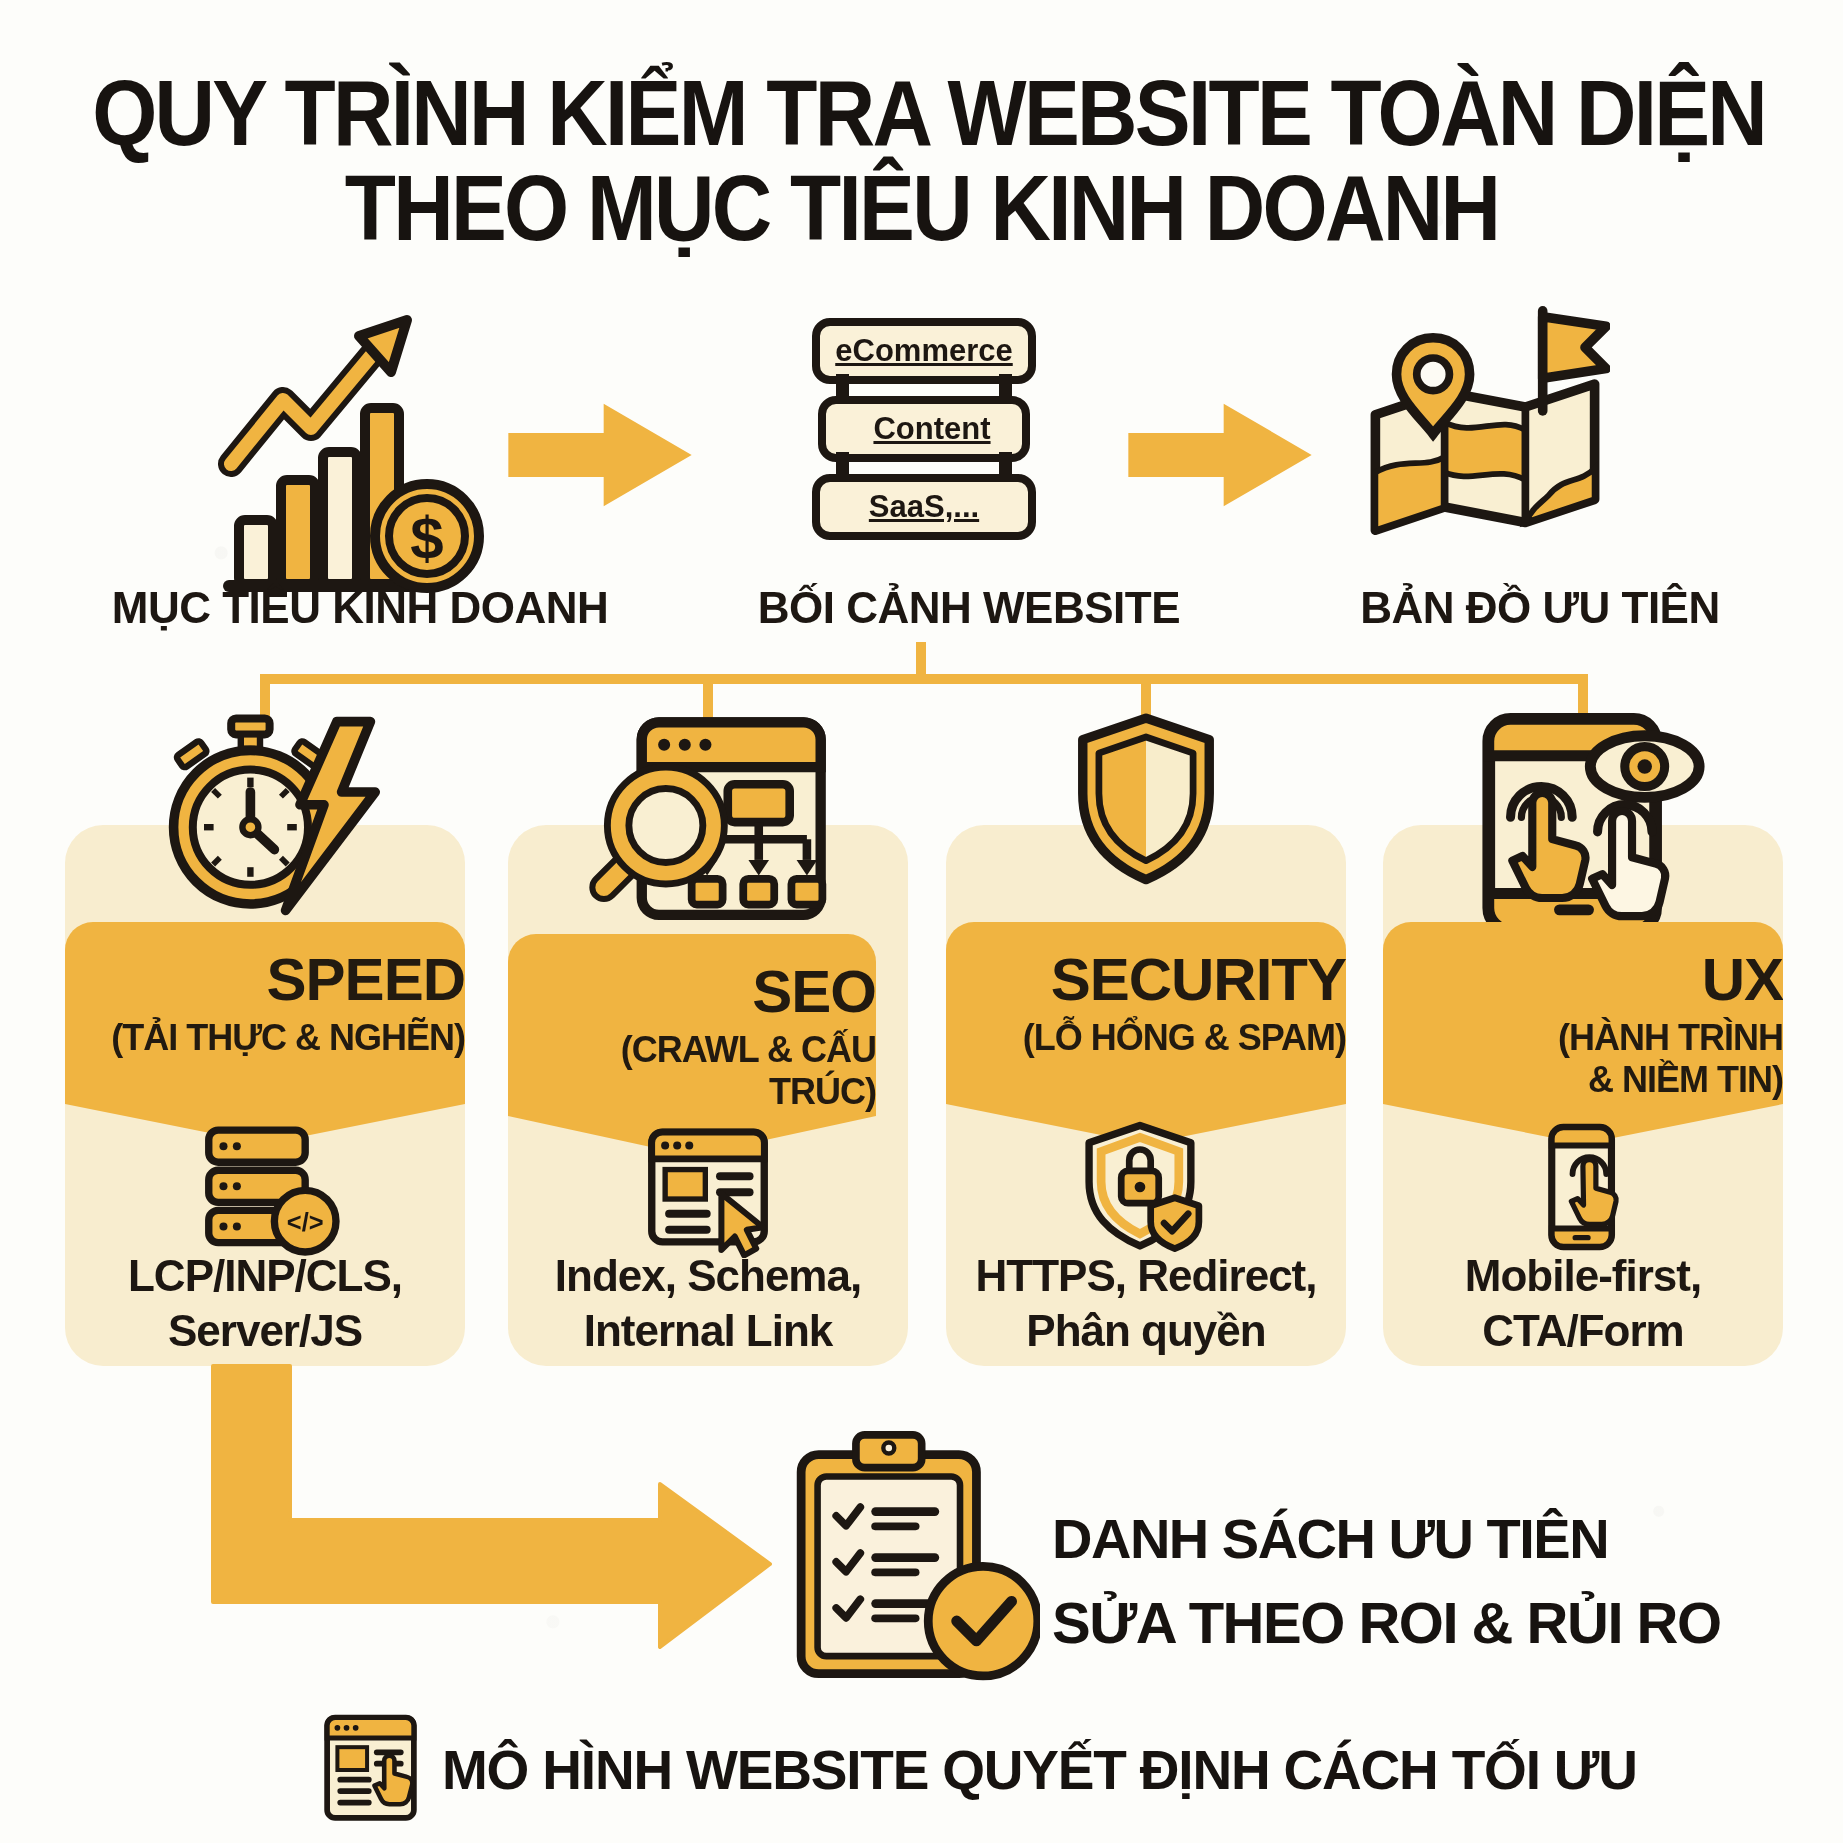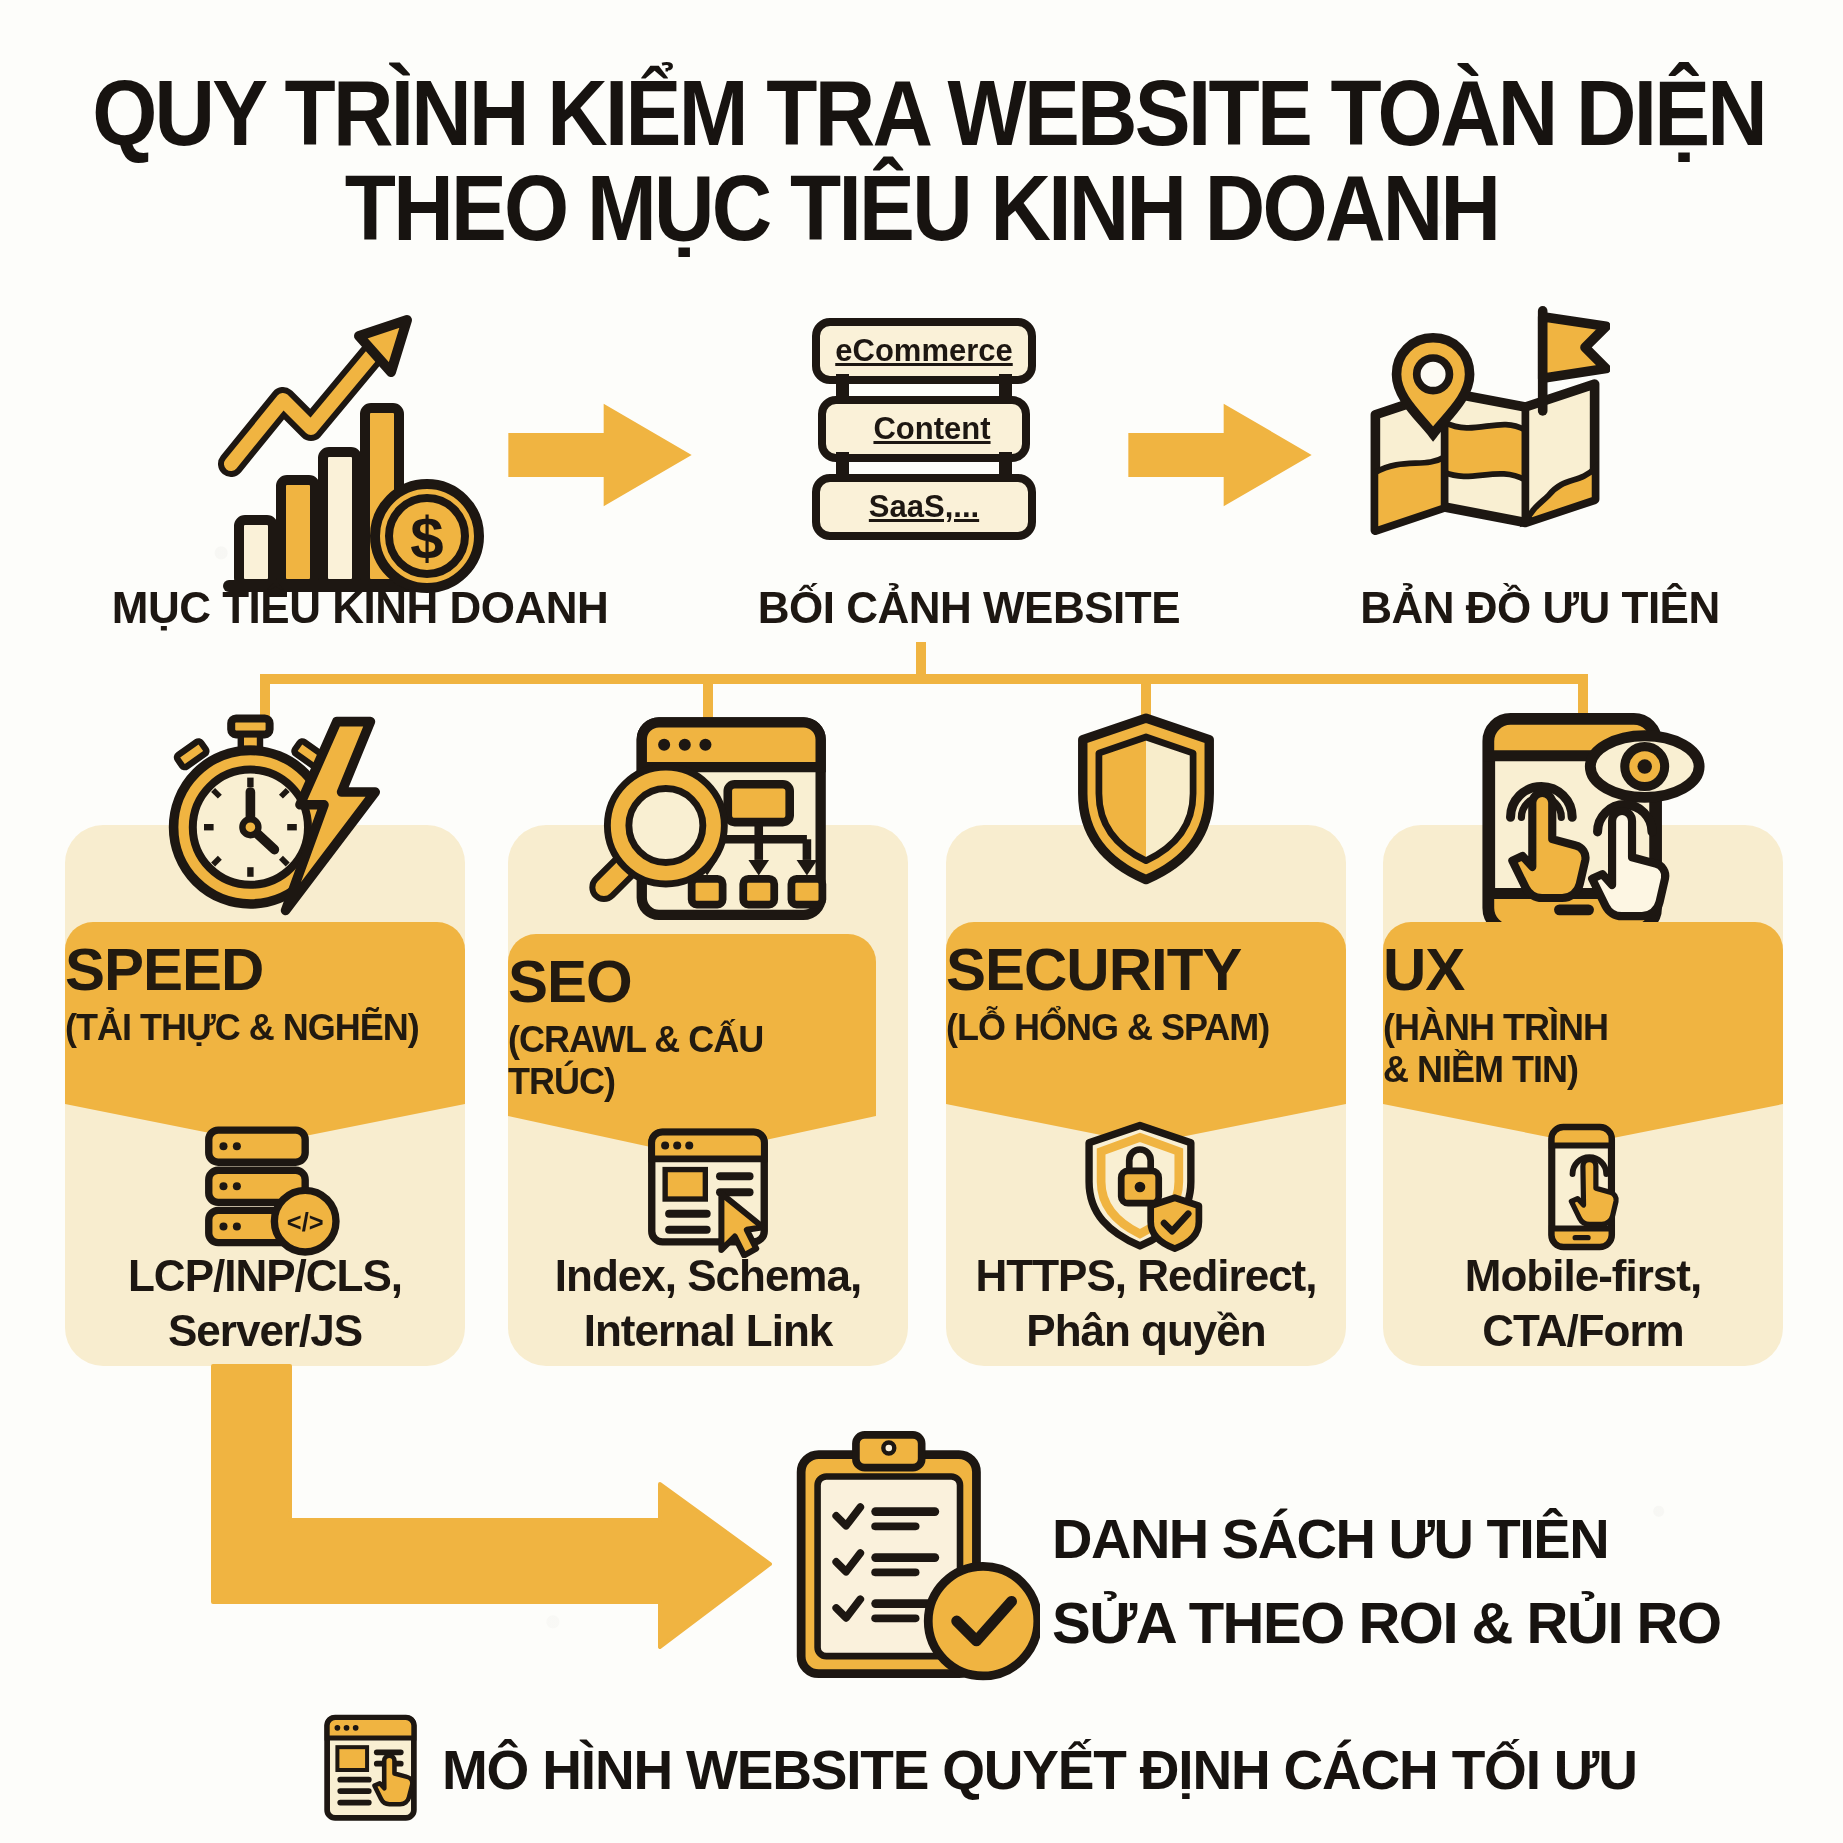--- a/index.html
+++ b/index.html
@@ -14,21 +14,21 @@
       radial-gradient(circle at 30% 88%, rgba(70,65,55,.025) 0 6px, transparent 7px);
   }
   .abs{position:absolute;}
   .ttl{font-weight:700;font-size:93px;line-height:1.02;letter-spacing:-3px;color:#171310;
        text-align:center;transform:scaleX(.90);transform-origin:50% 50%;white-space:nowrap;}
   .step-label{font-weight:700;font-size:44px;letter-spacing:-.5px;text-align:center;color:#1D1712;white-space:nowrap;}
   .gold{background:#F0B441;}
   .card{background:#F8EDCF;border-radius:38px;}
   .banner{background:#F0B441;border-radius:28px;
     clip-path:polygon(0 0,100% 0,100% 82%,50% 100%,0 82%);
-    text-align:left;padding-top:16px;box-sizing:border-box;}
+    text-align:right;padding-top:26px;box-sizing:border-box;}
   .b-title{font-weight:700;font-size:60px;letter-spacing:-1px;line-height:1.05;color:#221A10;}
   .b-sub{font-weight:700;font-size:36px;letter-spacing:-1px;line-height:1.18;margin-top:6px;color:#221A10;}
   .details{font-weight:700;font-size:44px;letter-spacing:-1px;line-height:1.26;text-align:center;color:#1D1712;}
   .stack-box{height:66px;box-sizing:border-box;border:8px solid #1D1712;border-radius:18px;
     background:#FAF1D8;display:flex;align-items:center;justify-content:center;
     font-weight:700;font-size:31px;color:#1D1712;}
   .stack-conn{position:absolute;width:13px;height:24px;background:#1D1712;}
   .result-l1{font-weight:700;font-size:56px;letter-spacing:-1.5px;color:#171310;white-space:nowrap;}
   .result-l2{font-weight:700;font-size:58px;letter-spacing:-1.5px;color:#171310;margin-top:18px;white-space:nowrap;}
   .footer-text{font-weight:700;font-size:55px;letter-spacing:-1.2px;color:#171310;white-space:nowrap;}

